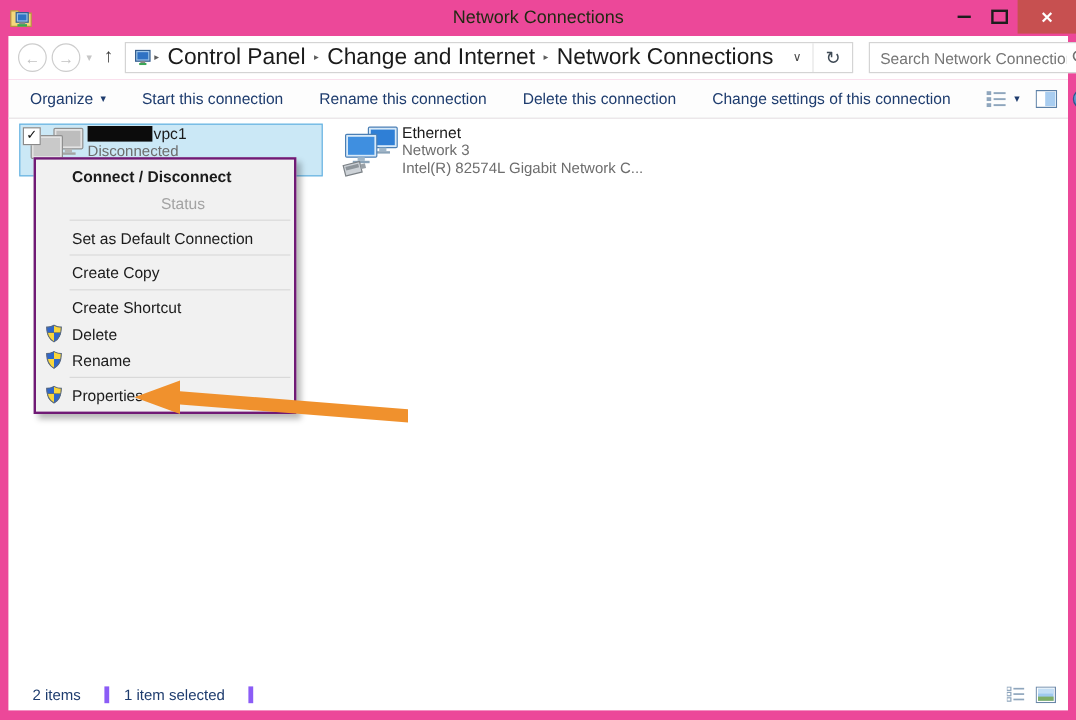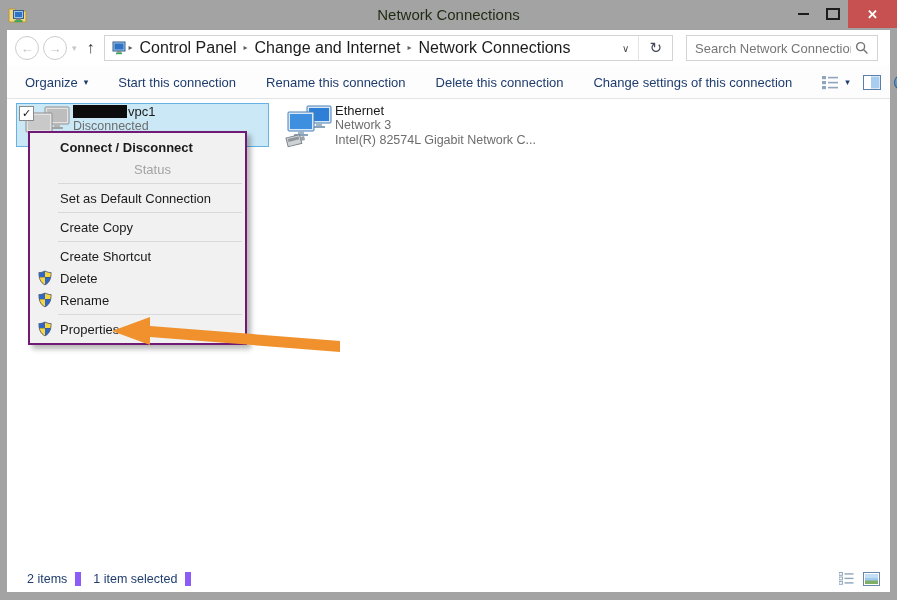--- a/index.html
+++ b/index.html
@@ -1,16 +1,16 @@
 <!DOCTYPE html>
 <html><head>
 <meta charset="utf-8">
 <style>
   html,body{margin:0;padding:0;background:#e8e8e8;font-family:"Liberation Sans",sans-serif;}
-  .page{position:relative;width:897px;height:600px;background:#a3a3a3;overflow:hidden;}
+  .page{position:relative;width:897px;height:600px;background:#ec4899;overflow:hidden;}
 
   
   .titlebar{position:absolute;top:0;left:0;width:897px;height:30px;}
   .app-icon{position:absolute;left:8px;top:5px;width:19px;height:19px;}
   .title{position:absolute;left:0;top:0;width:100%;height:30px;line-height:30px;text-align:center;
          font-size:15px;color:#1f2a12;}
   .captions{position:absolute;right:0;top:0;height:28px;display:flex;align-items:center;}
   .cap-btn{width:30px;height:28px;display:flex;align-items:center;justify-content:center;}
   .min-glyph{width:11px;height:2px;background:#1d1d1d;}
   .max-glyph{width:10px;height:8px;border:2px solid #1d1d1d;background:transparent;}
@@ -21,21 +21,21 @@
   .navrow{position:absolute;top:30px;left:7px;width:883px;height:36px;background:#fff;
           display:flex;align-items:center;padding:0 12px 0 8px;box-sizing:border-box;}
   .circ{width:22px;height:22px;border-radius:50%;border:1px solid #cdcdcd;color:#c2c2c2;
         display:flex;align-items:center;justify-content:center;font-size:13px;flex:0 0 auto;}
   .fwd{margin-left:4px;}
   .hist-caret{color:#c6c6c6;font-size:9px;margin:0 6px 0 5px;}
   .up-arrow{color:#3a3a3a;font-size:16px;margin:0 9px 0 4px;}
   .addressbox{flex:1;height:26px;border:1px solid #d4d4d4;display:flex;align-items:center;
               padding-left:5px;background:#fff;box-sizing:border-box;}
   .addr-icon{width:15px;height:14px;margin:0 2px 0 2px;}
-  .crumb{font-size:16px;color:#1b1b1b;padding:0 7px;white-space:nowrap;}
+  .crumb{font-size:19px;color:#1b1b1b;padding:0 7px;white-space:nowrap;}
   .csep{font-size:8px;color:#5e5e5e;transform:translateY(-1px);}
   .addr-spacer{flex:1;}
   .addr-caret{color:#4a4a4a;font-size:10px;padding:0 9px;}
   .addr-divider{width:1px;height:24px;background:#e4e4e4;}
   .addr-refresh{color:#3f4a55;font-size:15px;padding:0 10px;}
   .searchbox{width:192px;height:26px;border:1px solid #d4d4d4;margin-left:13px;display:flex;
              align-items:center;box-sizing:border-box;background:#fff;flex:0 0 auto;}
   .searchbox input{flex:1;min-width:0;border:0;outline:0;background:transparent;
                    font:13px "Liberation Sans",sans-serif;color:#444;padding:0 2px 0 8px;}
   .searchbox input::placeholder{color:#767676;}
@@ -75,21 +75,21 @@
   .mi .shield{position:absolute;left:7px;top:3px;}
   .msep{height:1px;background:#d9d9d9;margin:3px 3px 3px 28px;}
 
   
   .arrow-overlay{position:absolute;left:0;top:0;width:897px;height:600px;z-index:50;pointer-events:none;}
 
   
   .statusbar{position:absolute;left:7px;bottom:8px;width:883px;height:27px;background:#fff;
              display:flex;align-items:center;font-size:12.5px;color:#1e3c6e;
              padding:0 10px 0 20px;box-sizing:border-box;}
-  .sb-item{padding-right:8px;margin-right:12px;border-right:6px solid #8b5cf6;line-height:14px;}
+  .sb-item{padding-right:20px;margin-right:12px;border-right:4px solid #8b5cf6;line-height:14px;}
   .sb-right{margin-left:auto;display:flex;align-items:center;gap:9px;}
 </style>
 </head>
 <body>
 
 <div class="page">
 
   <svg width="0" height="0" style="position:absolute">
     <defs>
       <symbol id="uac-shield" viewBox="0 0 16 16">

